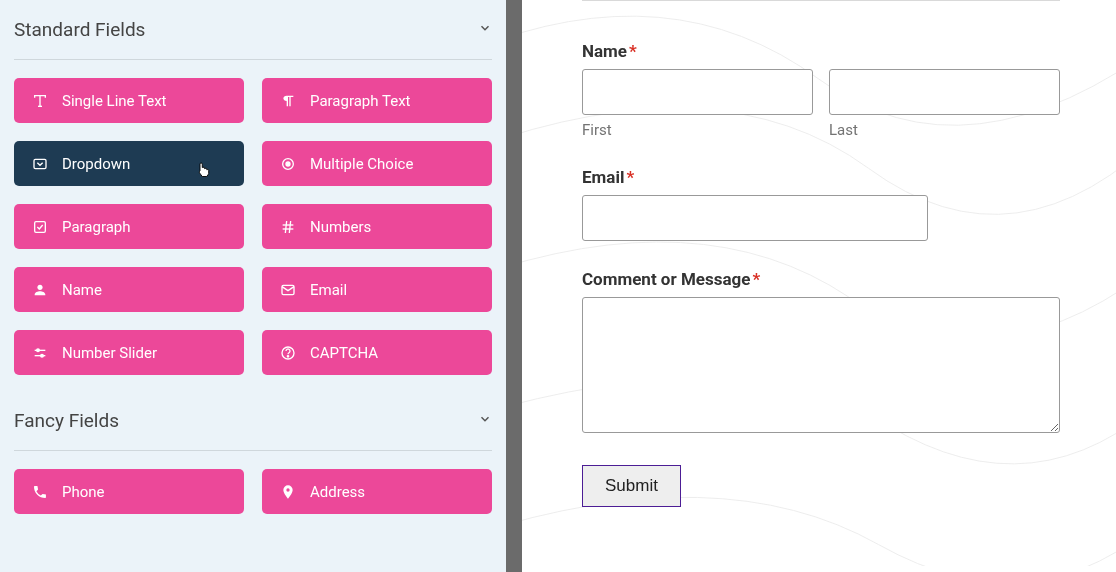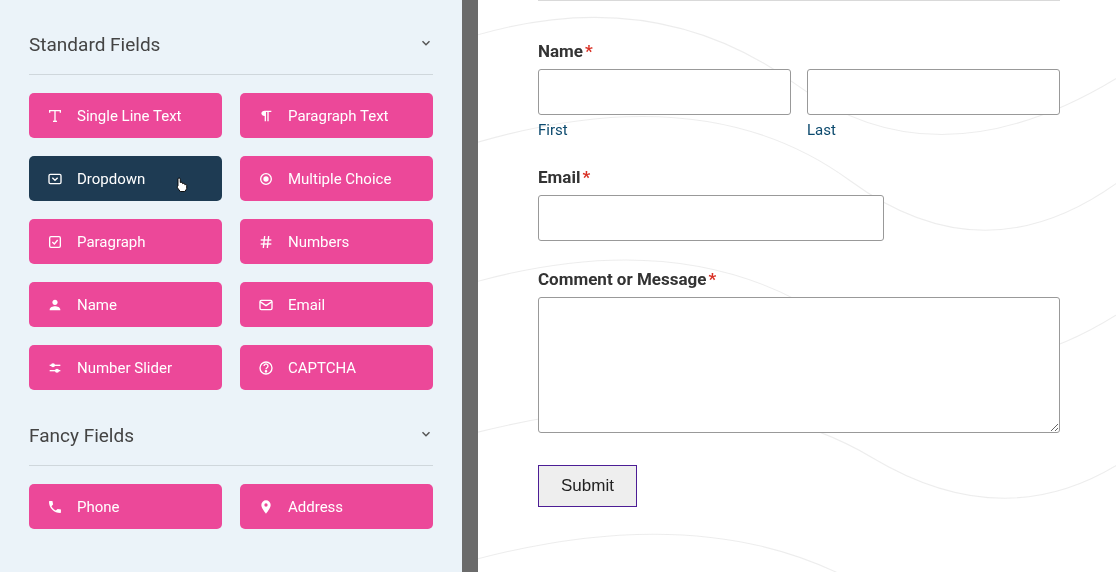--- a/index.html
+++ b/index.html
@@ -6,23 +6,23 @@
     body {
       margin: 0;
       font-family: -apple-system, BlinkMacSystemFont, "Segoe UI", Roboto, sans-serif;
       background: #fff;
       width: 1116px;
       height: 572px;
       display: flex;
       overflow: hidden;
     }
     .sidebar {
-      width: 478px;
+      width: 522px;
       background: #ebf3f9;
-      padding: 29px;
+      padding: 14px;
       border-right: 16px solid #6b6b6b;
       overflow-y: auto;
     }
     .section-header {
       display: flex;
       justify-content: space-between;
       align-items: center;
       font-size: 19px;
       font-weight: 400;
       color: #444;
@@ -95,21 +95,21 @@
     .name-col { flex: 1; }
     .text-input {
       width: 100%;
       height: 46px;
       border: 1px solid #999;
       border-radius: 3px;
       background: #fff;
       padding: 6px 10px;
       font-size: 15px;
     }
-    .sublabel { font-size: 15px; color: #0c4a6e; margin-top: 6px; }
+    .sublabel { font-size: 15px; color: #737373; margin-top: 6px; }
     .field-block { margin-bottom: 28px; }
     .email-input { max-width: 346px; }
     .textarea {
       width: 100%;
       height: 136px;
       border: 1px solid #999;
       border-radius: 3px;
       background: #fff;
       padding: 8px 10px;
       font-size: 15px;

